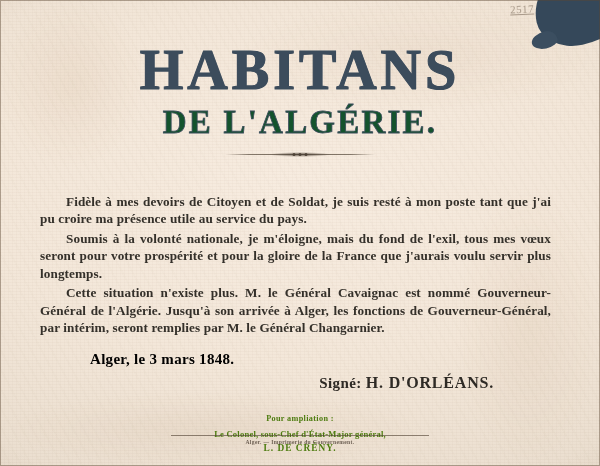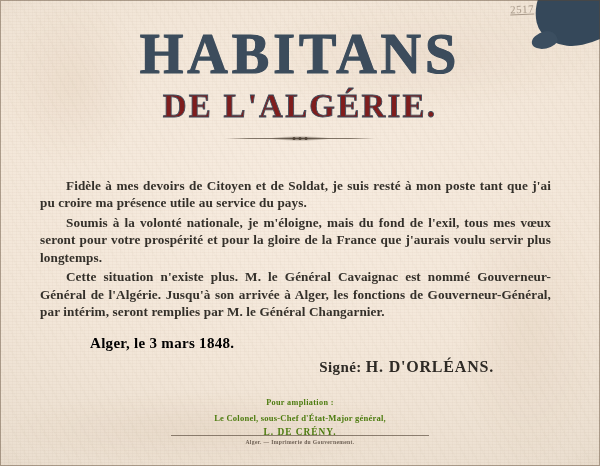--- a/index.html
+++ b/index.html
@@ -100,21 +100,21 @@
   }
   .archive-mark .underline {
     text-decoration: underline;
   }
 
   
   .content {
     position: relative;
     z-index: 3;
     height: 100%;
-    padding: 0 28px;
+    padding: 16px 28px;
     box-sizing: border-box;
   }
 
   
   .headline {
     text-align: center;
     margin: 0;
     padding-top: 27px;
     font-family: "Liberation Serif", serif;
     font-weight: 700;
@@ -129,21 +129,21 @@
   }
 
   .subhead {
     text-align: center;
     margin: 8px 0 0 0;
     font-family: "Liberation Serif", serif;
     font-weight: 700;
     font-size: 33px;
     line-height: 1;
     letter-spacing: 2.2px;
-    color: #7f1d1d;
+    color: #14532d;
     -webkit-text-stroke: .8px #3c4c5c;
   }
 
   
   .ornament {
     width: 150px;
     height: 12px;
     margin: 10px auto 0 auto;
     position: relative;
   }

